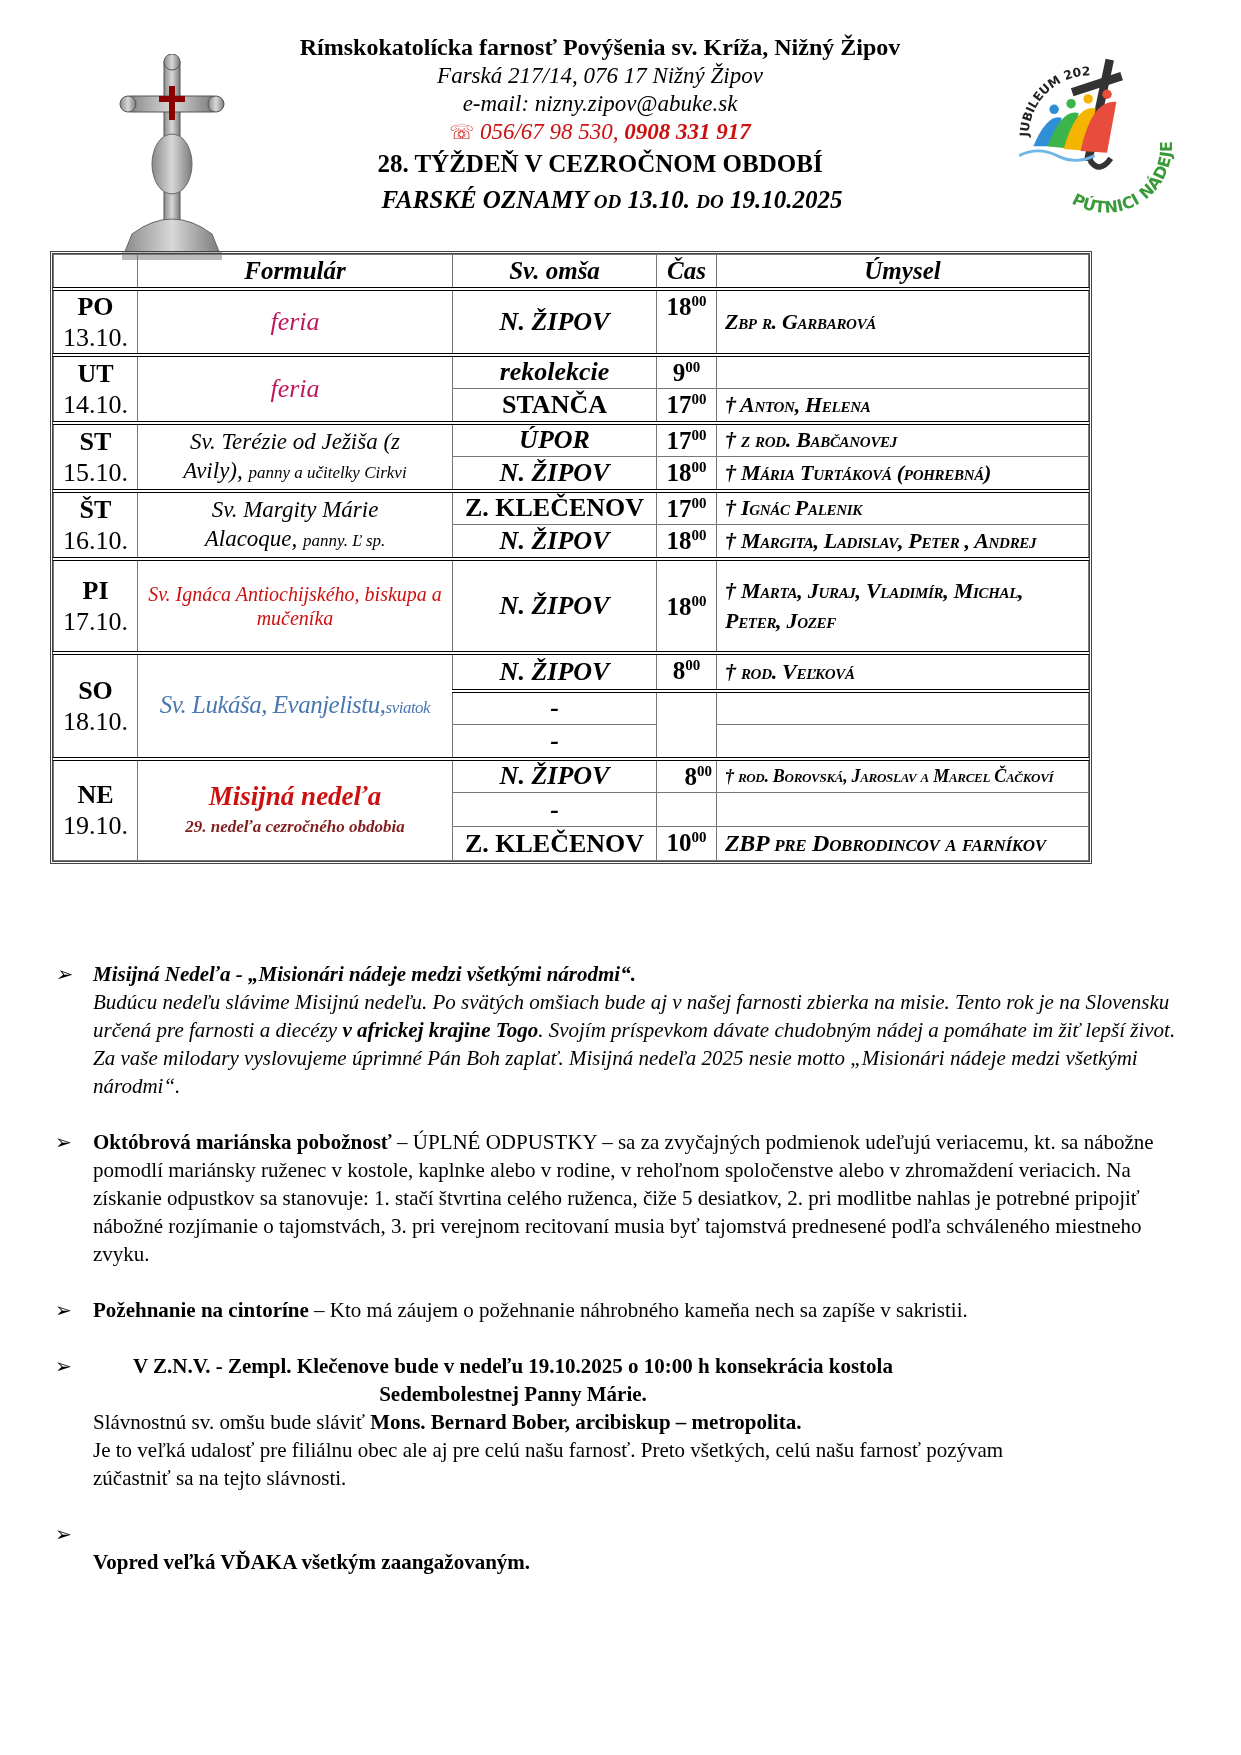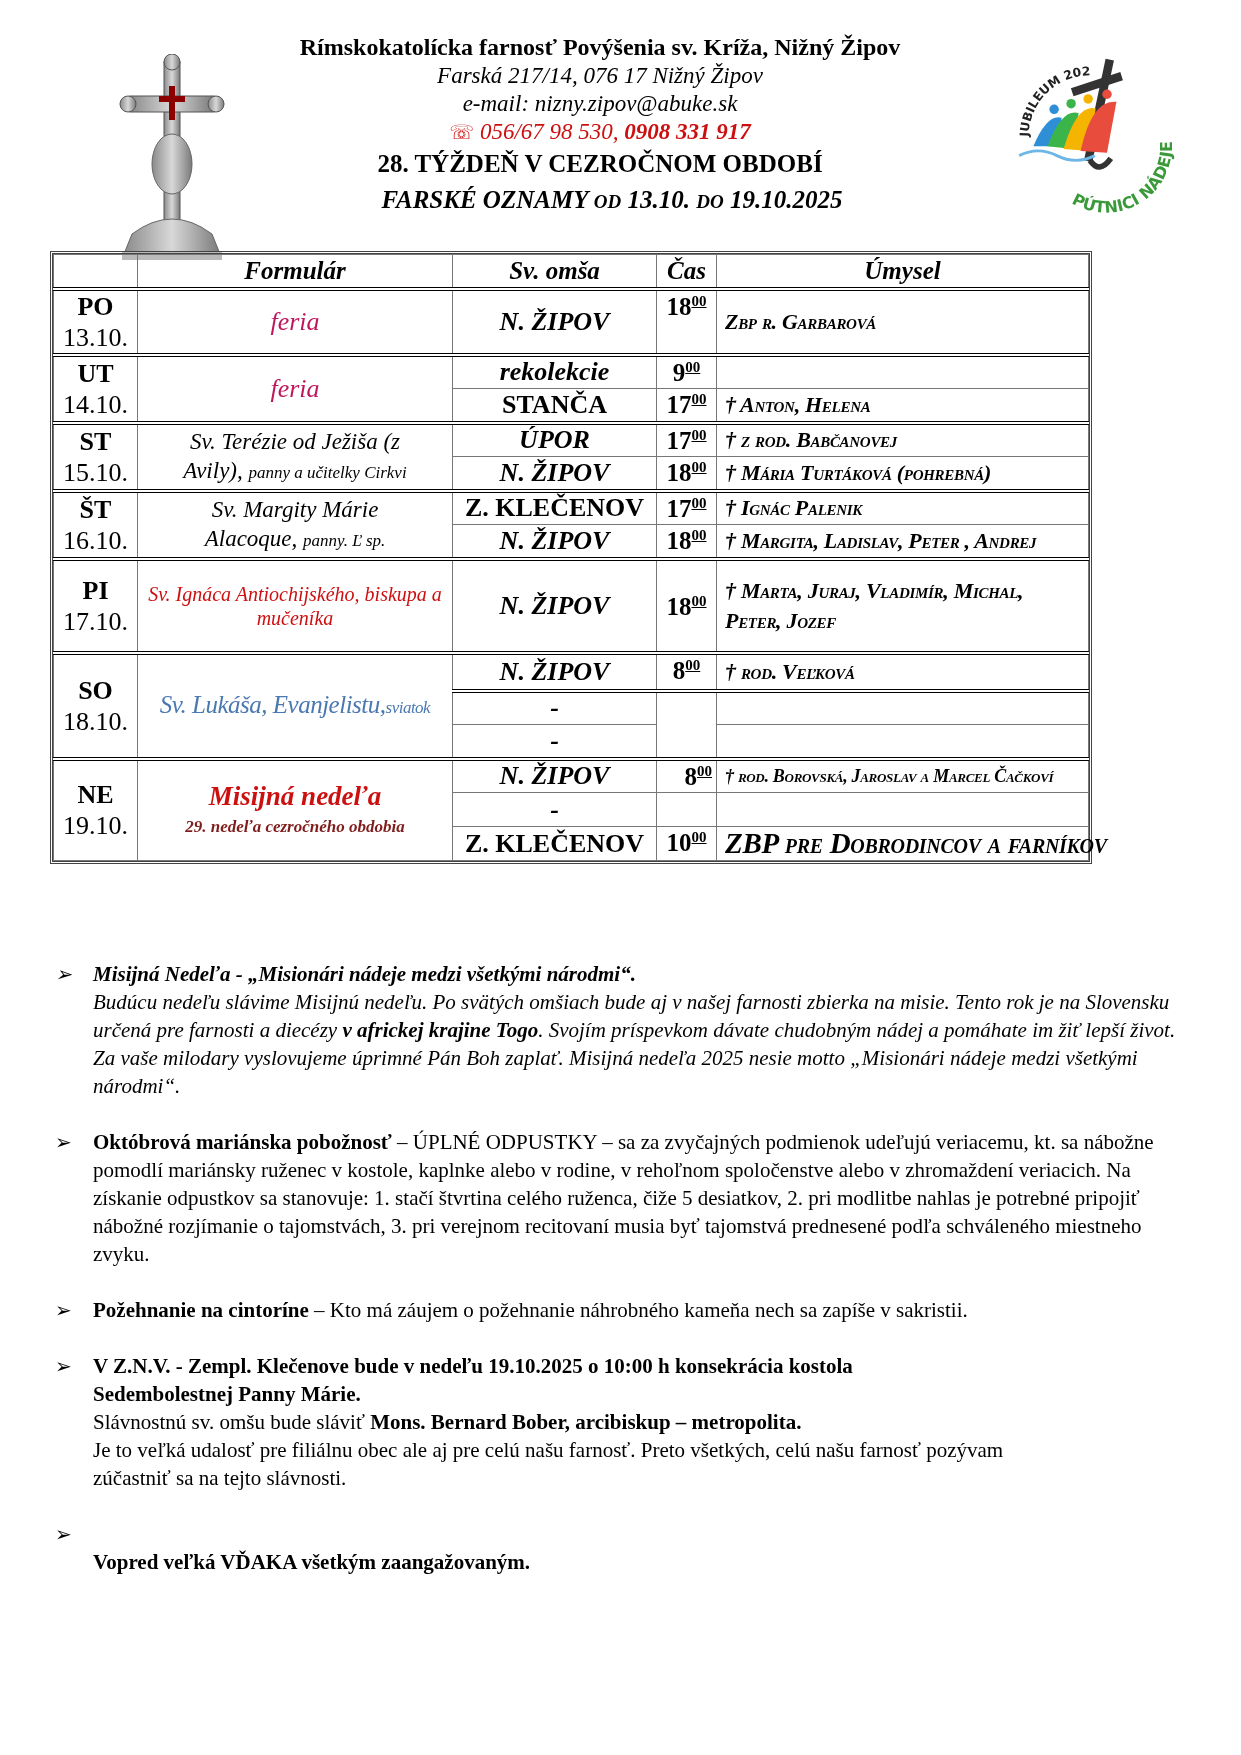--- a/index.html
+++ b/index.html
@@ -33,21 +33,21 @@
   .form { font-style: italic; font-size: 23px; line-height: 29px; }
   .form.green { color: #be185d; font-size: 26px; }
   .form.red { color: #cc1010; font-size: 20px; line-height: 24px; }
   .form.blue { color: #4a78b0; font-size: 25px; letter-spacing: -0.5px; }
   .form .small { font-size: 17px; }
   .form .mis { color: #cc1010; font-weight: bold; font-size: 27px; display: block; line-height: 32px; }
   .form .mis-sub { color: #7f1d1d; font-weight: bold; font-size: 17px; display: block; }
   .place { font-style: italic; font-weight: bold; font-size: 26px; height: 34px; white-space: nowrap; }
   .place.upright { font-style: normal; }
   .time { font-weight: bold; font-size: 25px; vertical-align: top; padding-top: 2px; white-space: nowrap; }
-  .time sup { font-size: 15px; vertical-align: 9px; text-decoration: underline; }
+  .time sup { font-size: 15px; vertical-align: 9px; }
   .intent { text-align: left; font-style: italic; font-weight: bold; font-size: 22px; font-variant: small-caps; padding-left: 8px; white-space: nowrap; letter-spacing: -0.3px; }
   .intent.wrap { white-space: normal; line-height: 30px; }
   .intent.small { font-size: 18px; }
 
   .notes { position: absolute; left: 55px; top: 960px; width: 1130px; font-size: 21px; line-height: 28px; }
   .note { position: relative; padding-left: 38px; margin-bottom: 28px; }
   .note .bullet { position: absolute; left: 0; top: 0; font-size: 20px; }
   .note.italic { font-style: italic; }
   .note b { font-weight: bold; }
 </style>
@@ -229,21 +229,21 @@
         <td class="intent small">† rod. Borovská, Jaroslav a Marcel Čačkoví</td>
       </tr>
       <tr style="height:28px;">
         <td class="place">-</td>
         <td class="time"><span></span><sup></sup></td>
         <td class="intent"></td>
       </tr>
       <tr style="height:32px;">
         <td class="place upright">Z. KLEČENOV</td>
         <td class="time"><span>10</span><sup>00</sup></td>
-        <td class="intent" style="font-size:29px;">ZBP pre Dobrodincov a farníkov</td>
+        <td class="intent" style="font-size:24px;">ZBP pre Dobrodincov a farníkov</td>
       </tr>
     </tbody>
   </table>
 </div>
 
 <div class="notes">
   <div class="note italic">
     <span class="bullet">➢</span>
     <b>Misijná Nedeľa - „Misionári nádeje medzi všetkými národmi“.</b><br>
     <span>Budúcu nedeľu slávime Misijnú nedeľu. Po svätých omšiach bude aj v našej farnosti zbierka na misie. Tento rok je na Slovensku určená pre farnosti a diecézy </span><b>v africkej krajine Togo</b><span>. Svojím príspevkom dávate chudobným nádej a pomáhate im žiť lepší život. Za vaše milodary vyslovujeme úprimné Pán Boh zaplať. Misijná nedeľa 2025 nesie motto „Misionári nádeje medzi všetkými národmi“.</span>
@@ -254,21 +254,21 @@
     <b>Októbrová mariánska pobožnosť</b><span> – ÚPLNÉ ODPUSTKY – sa za zvyčajných podmienok udeľujú veriacemu, kt. sa nábožne pomodlí mariánsky ruženec v kostole, kaplnke alebo v rodine, v rehoľnom spoločenstve alebo v zhromaždení veriacich. Na získanie odpustkov sa stanovuje: 1. stačí štvrtina celého ruženca, čiže 5 desiatkov, 2. pri modlitbe nahlas je potrebné pripojiť nábožné rozjímanie o tajomstvách, 3. pri verejnom recitovaní musia byť tajomstvá prednesené podľa schváleného miestneho zvyku.</span>
   </div>
 
   <div class="note">
     <span class="bullet">➢</span>
     <b>Požehnanie na cintoríne</b><span> – Kto má záujem o požehnanie náhrobného kameňa nech sa zapíše v sakristii.</span>
   </div>
 
   <div class="note">
     <span class="bullet">➢</span>
-    <b style="display:block; max-width:840px;">V Z.N.V. - Zempl. Klečenove bude v nedeľu 19.10.2025 o 10:00 h konsekrácia kostola Sedembolestnej Panny Márie.</b>
+    <b style="display:block; max-width:840px;text-align:center;">V Z.N.V. - Zempl. Klečenove bude v nedeľu 19.10.2025 o 10:00 h konsekrácia kostola Sedembolestnej Panny Márie.</b>
     <span>Slávnostnú sv. omšu bude sláviť </span><b>Mons. Bernard Bober, arcibiskup – metropolita.</b><br>
     <span style="display:inline-block; max-width:960px;">Je to veľká udalosť pre filiálnu obec ale aj pre celú našu farnosť. Preto všetkých, celú našu farnosť pozývam  zúčastniť sa na tejto slávnosti.</span>
   </div>
 
   <div class="note">
     <span class="bullet">➢</span>
     <br>
     <b>Vopred veľká VĎAKA všetkým zaangažovaným.</b>
   </div>
 </div>

